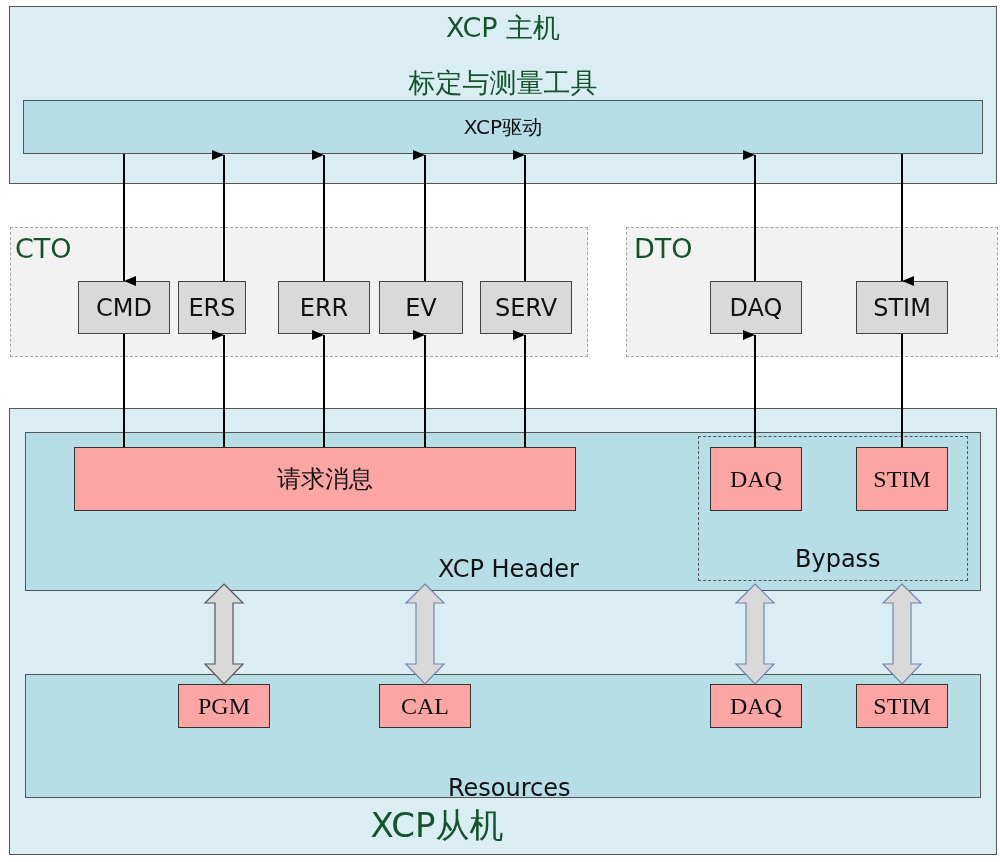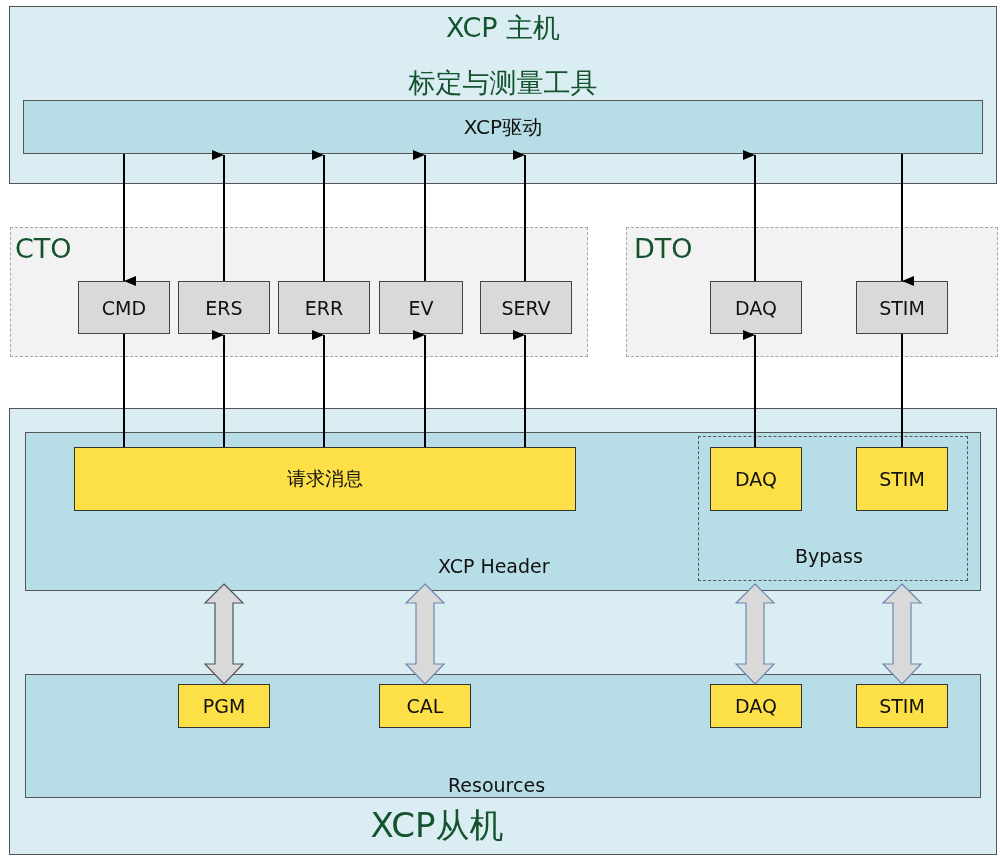--- a/index.html
+++ b/index.html
@@ -1,41 +1,41 @@
 <!DOCTYPE html>
 <html><head>
 <meta charset="utf-8">
 <style>
   html, body { margin:0; padding:0; background:#ffffff; }
   body { width:1000px; height:862px; position:relative; overflow:hidden;
          font-family:"DejaVu Sans", "Liberation Sans", sans-serif; color:#111; }
   .abs { position:absolute; box-sizing:border-box; }
   .outer { background:#daedf3; border:1.5px solid #555; }
   .inner { background:#b7dde7; border:1.5px solid #555; }
-  .light { background:#fde047; border:1.5px solid #333; }
+  .light { background:#fca5a5; border:1.5px solid #333;font-family:Liberation Serif, serif; }
   .grey-box { background:#d9d9d9; border:1.5px solid #444; }
   .dash-region { background:#f2f2f2; border:1.5px dashed #a6a6a6; }
   .bypass { border:1.5px dashed #555; background:transparent; }
   .center { display:flex; align-items:center; justify-content:center; }
-  .lbl { font-size:19px; }
+  .lbl { font-size:24px; }
   .red { color:#14532d; }
   svg.overlay { position:absolute; left:0; top:0; pointer-events:none; }
 </style>
 </head>
 <body>
 
 <div class="abs outer" style="left:9px; top:6px; width:988px; height:178px;"></div>
 <div class="abs center red" style="left:9px; top:10px; width:988px; height:36px; font-size:27px;">XCP 主机</div>
 <div class="abs center red" style="left:9px; top:48px; width:988px; height:38px; font-size:27px;margin-top:16px;">标定与测量工具</div>
 <div class="abs inner center lbl" style="left:23px; top:100px; width:960px; height:54px; font-size:20px;">XCP驱动</div>
 
 <div class="abs dash-region" style="left:10px; top:227px; width:578px; height:130px;"></div>
 <div class="abs red" style="left:15px; top:233px; font-size:27px;">CTO</div>
 <div class="abs grey-box center lbl" style="left:78px; top:281px; width:92px; height:53px;">CMD</div>
-<div class="abs grey-box center lbl" style="left:178px; top:281px; width:92px; height:53px;">ERS</div>
+<div class="abs grey-box center lbl" style="left:178px; top:281px; width:68px; height:53px;">ERS</div>
 <div class="abs grey-box center lbl" style="left:278px; top:281px; width:92px; height:53px;">ERR</div>
 <div class="abs grey-box center lbl" style="left:379px; top:281px; width:84px; height:53px;">EV</div>
 <div class="abs grey-box center lbl" style="left:480px; top:281px; width:92px; height:53px;">SERV</div>
 
 <div class="abs dash-region" style="left:626px; top:227px; width:372px; height:130px;"></div>
 <div class="abs red" style="left:634px; top:233px; font-size:27px;">DTO</div>
 <div class="abs grey-box center lbl" style="left:710px; top:281px; width:92px; height:53px;">DAQ</div>
 <div class="abs grey-box center lbl" style="left:856px; top:281px; width:92px; height:53px;">STIM</div>
 
 <div class="abs outer" style="left:9px; top:408px; width:988px; height:447px;"></div>

